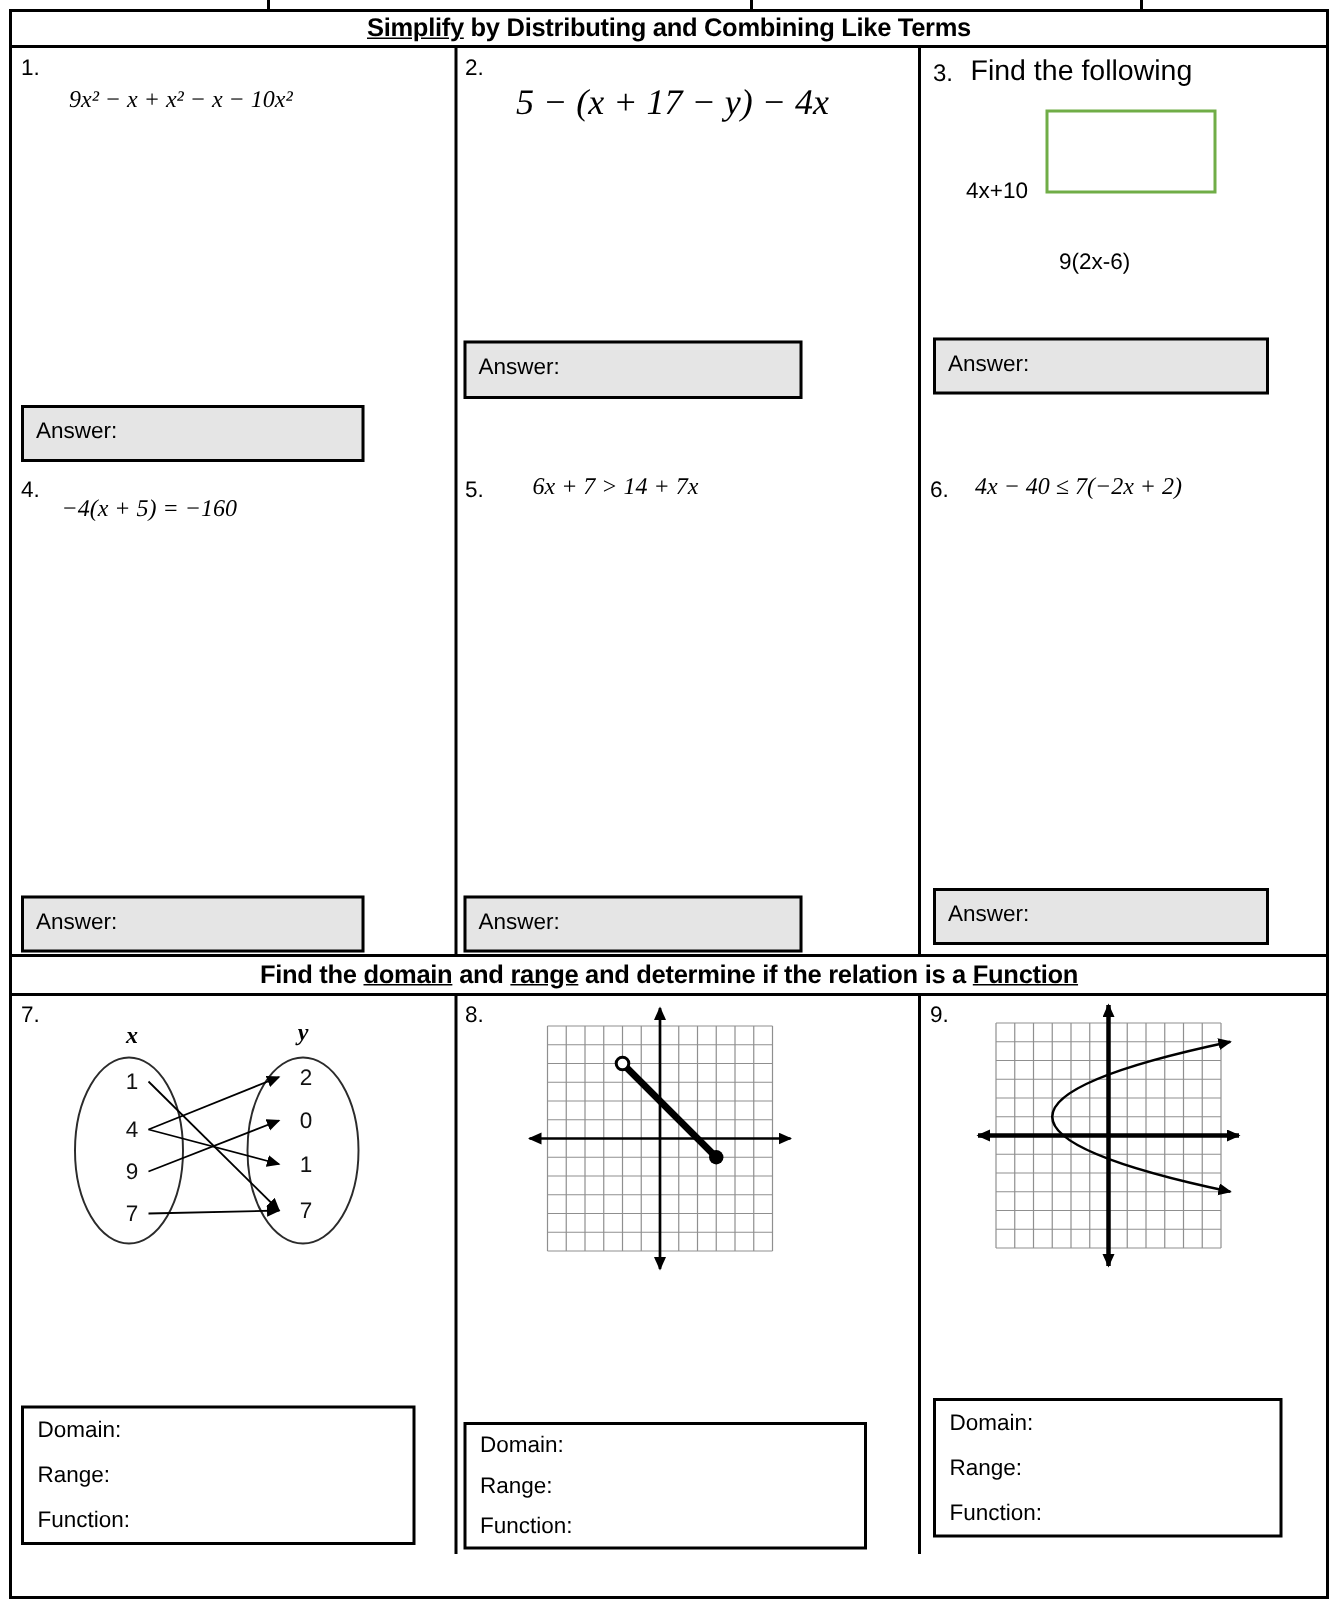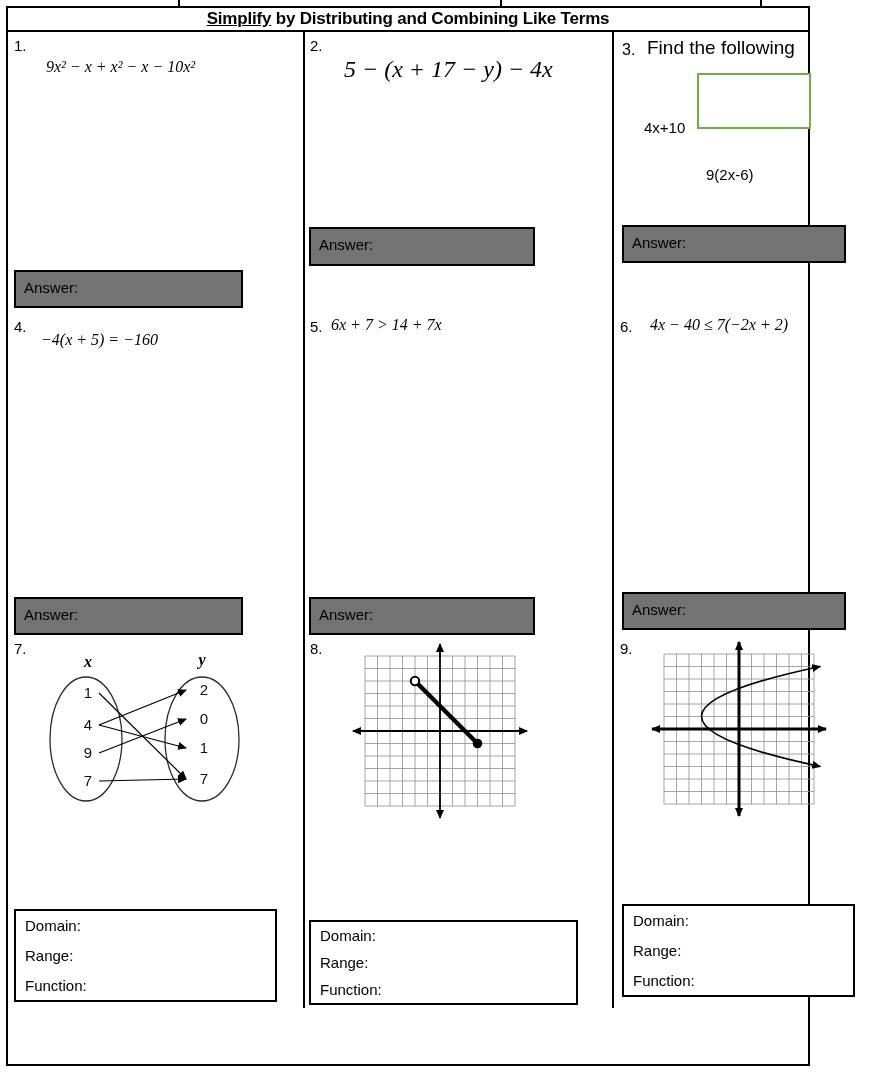--- a/index.html
+++ b/index.html
@@ -1,33 +1,33 @@
 <!DOCTYPE html>
 <html><head>
 <meta charset="utf-8">
 <style>
   * { box-sizing: border-box; margin: 0; padding: 0; }
   body { background: #fff; }
   .page { position: relative; width: 888px; height: 1081px; background: #fff;
           font-family: "Liberation Sans", sans-serif; color: #000; overflow: hidden; }
   .tick { position: absolute; top: 0; width: 2px; height: 6px; background: #000; }
-  .tbl { position: absolute; left: 6px; top: 6px; width: 804px; height: 1060px; border: 2px solid #000; }
+  .tbl { position: absolute; left: 6px; top: 6px; width: 880px; height: 1060px; border: 2px solid #000; }
   .hdr { height: 24px; text-align: center; font-weight: bold; font-size: 17px; line-height: 22px;
          border-bottom: 2px solid #000; letter-spacing: -0.2px; }
   .hdr.mid { height: 28px; border-top: 2px solid #000; line-height: 24px; }
   .u { text-decoration: underline; }
   .prow { display: flex; }
   .r1 { height: 280px; } .r2 { height: 324px; } .r3 { height: 372px; }
   .cell { position: relative; }
   .c1 { width: 297px; border-right: 2px solid #000; }
   .c2 { width: 309px; border-right: 2px solid #000; }
   .c3 { flex: 1; }
   .num { position: absolute; font-size: 15px; }
   .expr { position: absolute; font-family: "Liberation Serif", serif; font-style: italic; font-size: 16px; white-space: nowrap; }
-  .ansbox { position: absolute; border: 2px solid #000; background: #737373; }
+  .ansbox { position: absolute; border: 2px solid #000; background: #e5e5e5; }
   .anslabel { position: absolute; left: 8px; top: 7px; font-size: 15px; }
   .p3title { position: absolute; font-size: 19px; white-space: nowrap; }
   .sidelab { position: absolute; font-size: 15px; white-space: nowrap; margin-top: 32px; }
   .greenrect { position: absolute; border: 2px solid; background: #fff; }
   .drfbox { position: absolute; border: 2px solid #000; background: #fff;
             display: flex; flex-direction: column; justify-content: space-around; padding-left: 9px; }
   .drfbox span { font-size: 15px; }
   svg { position: absolute; overflow: visible; }
   .mv { font: 15px "Liberation Sans", sans-serif; fill: #111; }
   .mh { font: italic bold 16px "Liberation Serif", serif; fill: #000; }
@@ -77,34 +77,35 @@
     <div class="prow r2">
       <div class="cell c1">
         <span class="num" style="left:6px;top:6px">4.</span>
         <div class="expr" style="left:33px;top:19px">−4(x + 5) = −160</div>
         <div class="ansbox" style="left:6px;top:285px;width:229px;height:38px">
           <span class="anslabel">Answer:</span>
         </div>
       </div>
       <div class="cell c2">
         <span class="num" style="left:5px;top:6px">5.</span>
-        <div class="expr" style="left:26px;top:4px">6x + 7 &gt; 14 + 7x</div>
+        <div class="expr" style="left:50px;top:4px">6x + 7 &gt; 14 + 7x</div>
         <div class="ansbox" style="left:4px;top:285px;width:226px;height:38px">
           <span class="anslabel">Answer:</span>
         </div>
       </div>
       <div class="cell c3">
         <span class="num" style="left:6px;top:6px">6.</span>
         <div class="expr" style="left:36px;top:4px">4x − 40 ≤ 7(−2x + 2)</div>
         <div class="ansbox" style="left:8px;top:280px;width:224px;height:38px">
           <span class="anslabel">Answer:</span>
         </div>
       </div>
     </div>
 
+    <div class="hdr mid"><span>Find the </span><span class="u">domain</span><span> and </span><span class="u">range</span><span> and determine if the relation is a </span><span class="u">Function</span></div>
 
     <div class="prow r3">
       <div class="cell c1">
         <span class="num" style="left:6px;top:4px">7.</span>
         <svg id="map7" style="left:28px;top:14px" width="216" height="158" viewBox="0 0 216 158">
             <defs>
               <marker id="ma" markerWidth="10" markerHeight="9" refX="8" refY="4" orient="auto-start-reverse" markerUnits="userSpaceOnUse">
                 <path d="M0,0 L9,4 L0,8 Z" fill="#000"></path>
               </marker>
             </defs>

